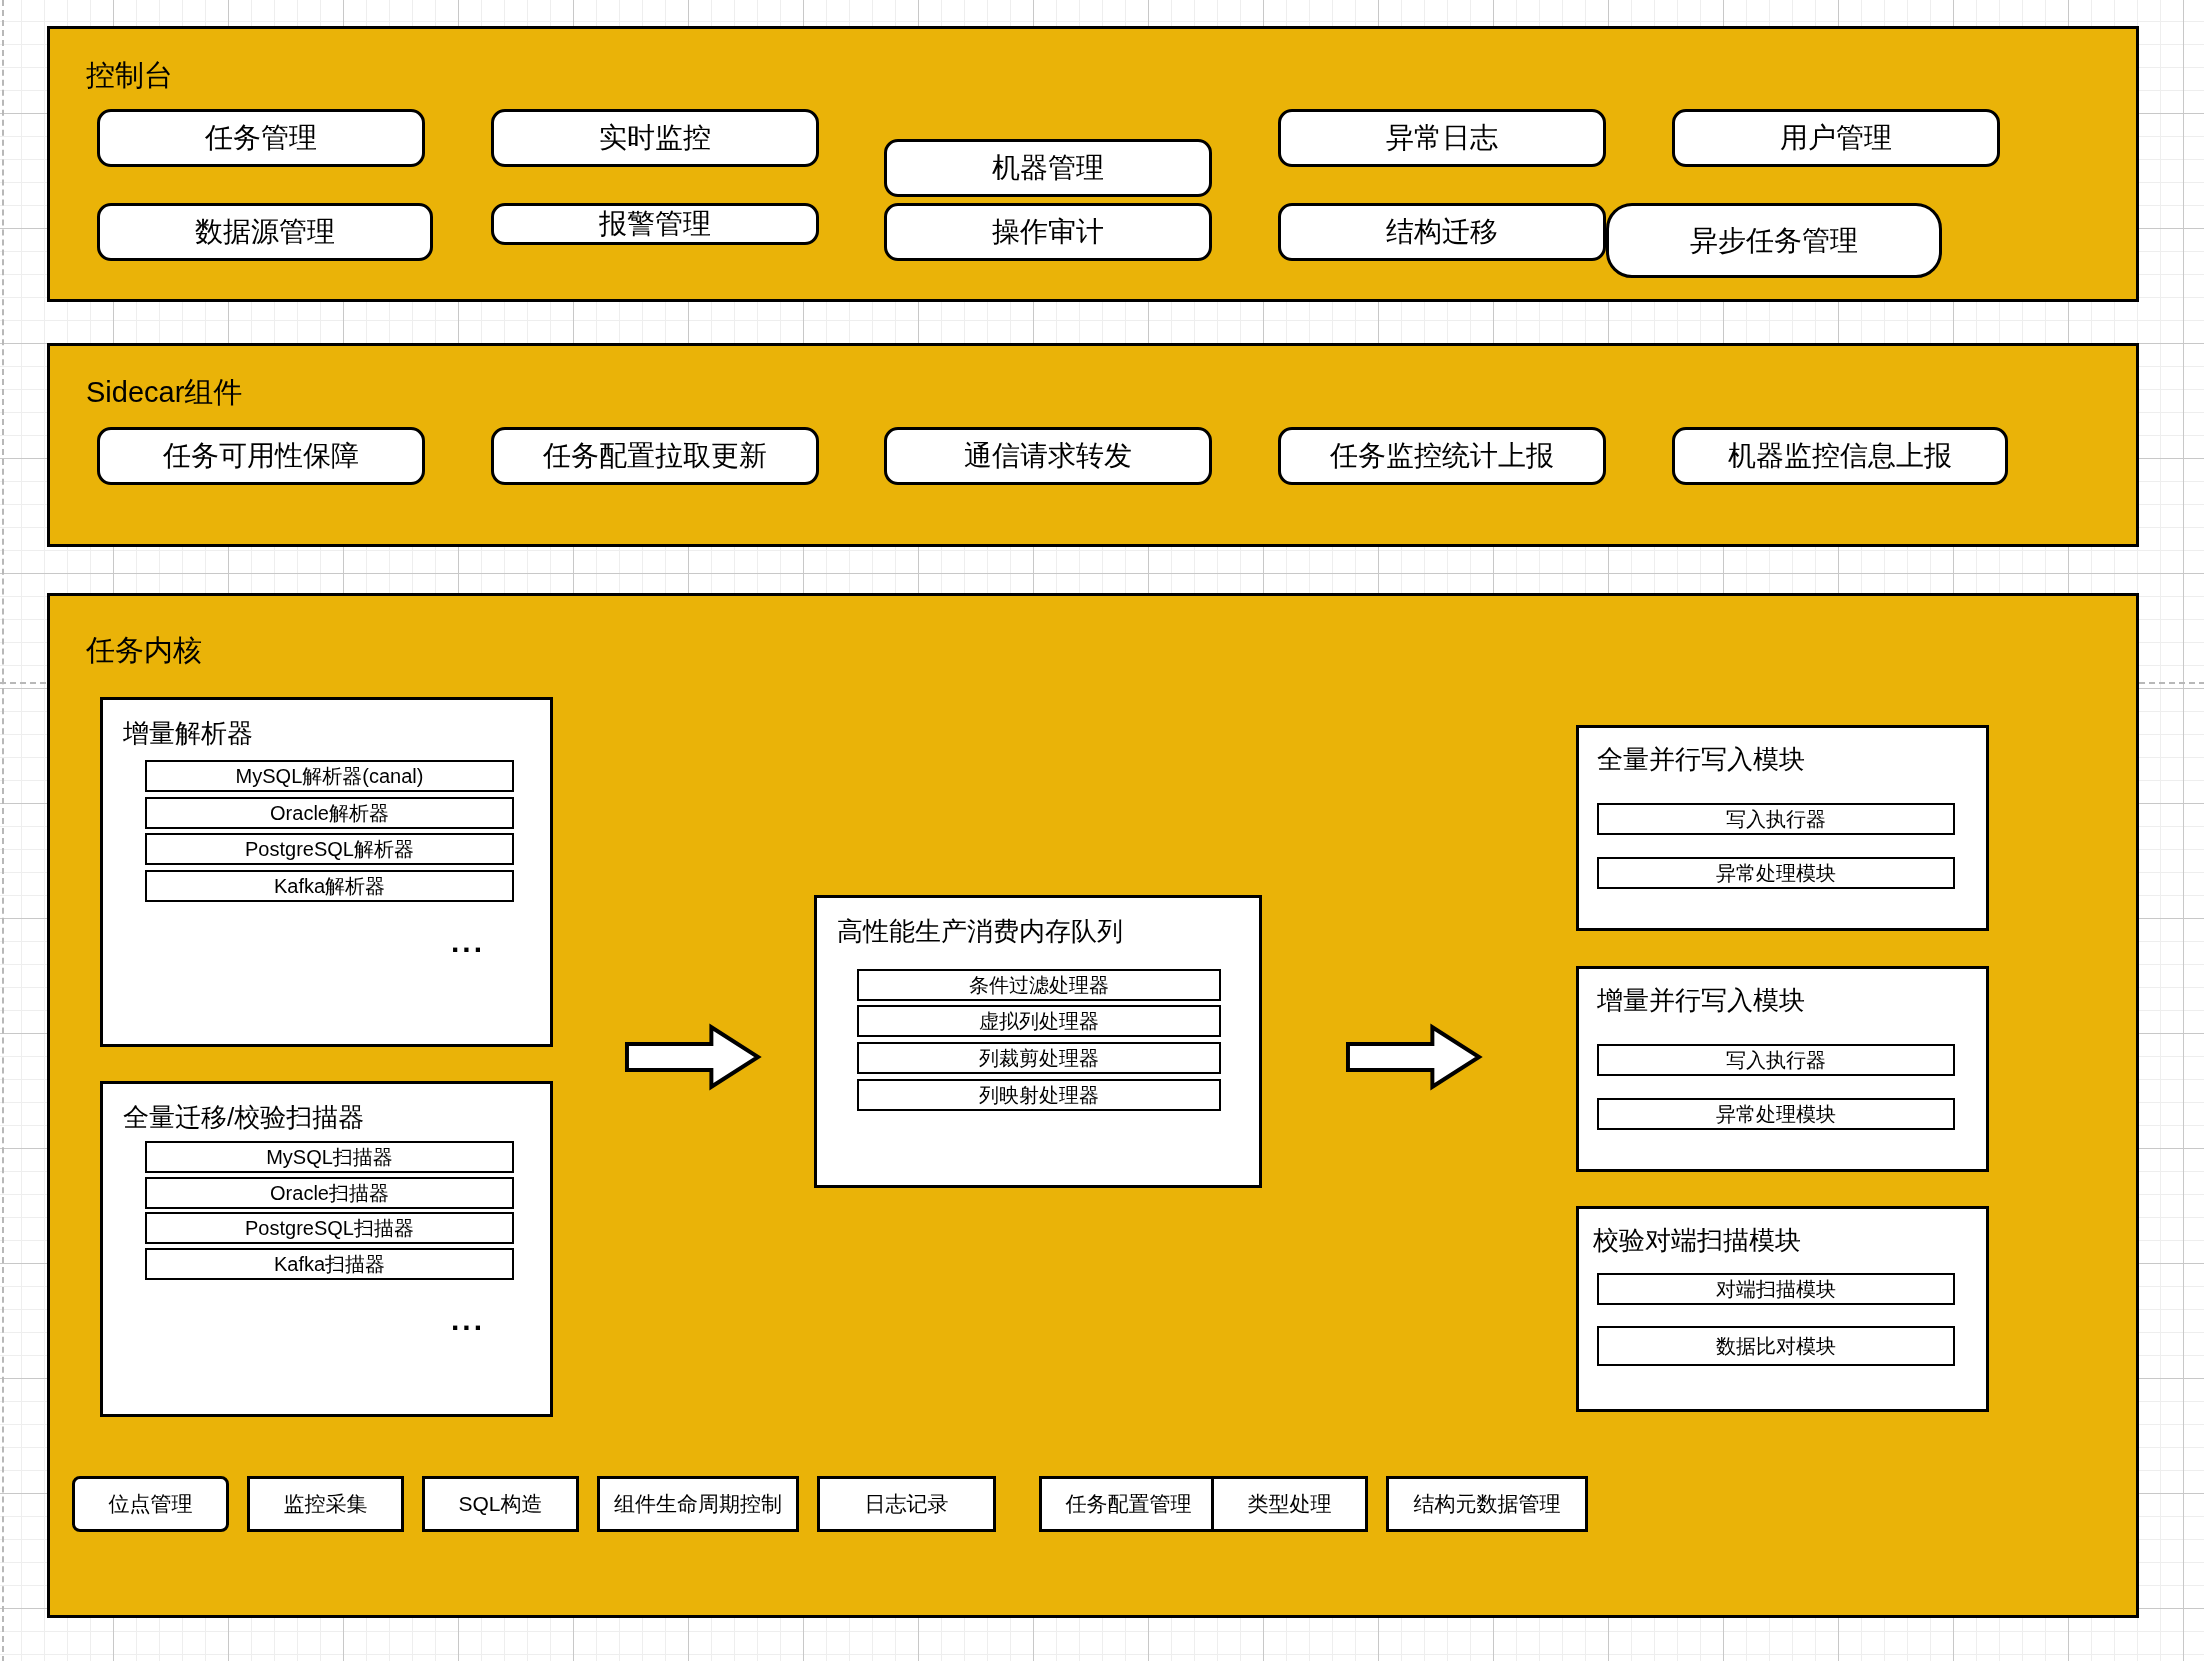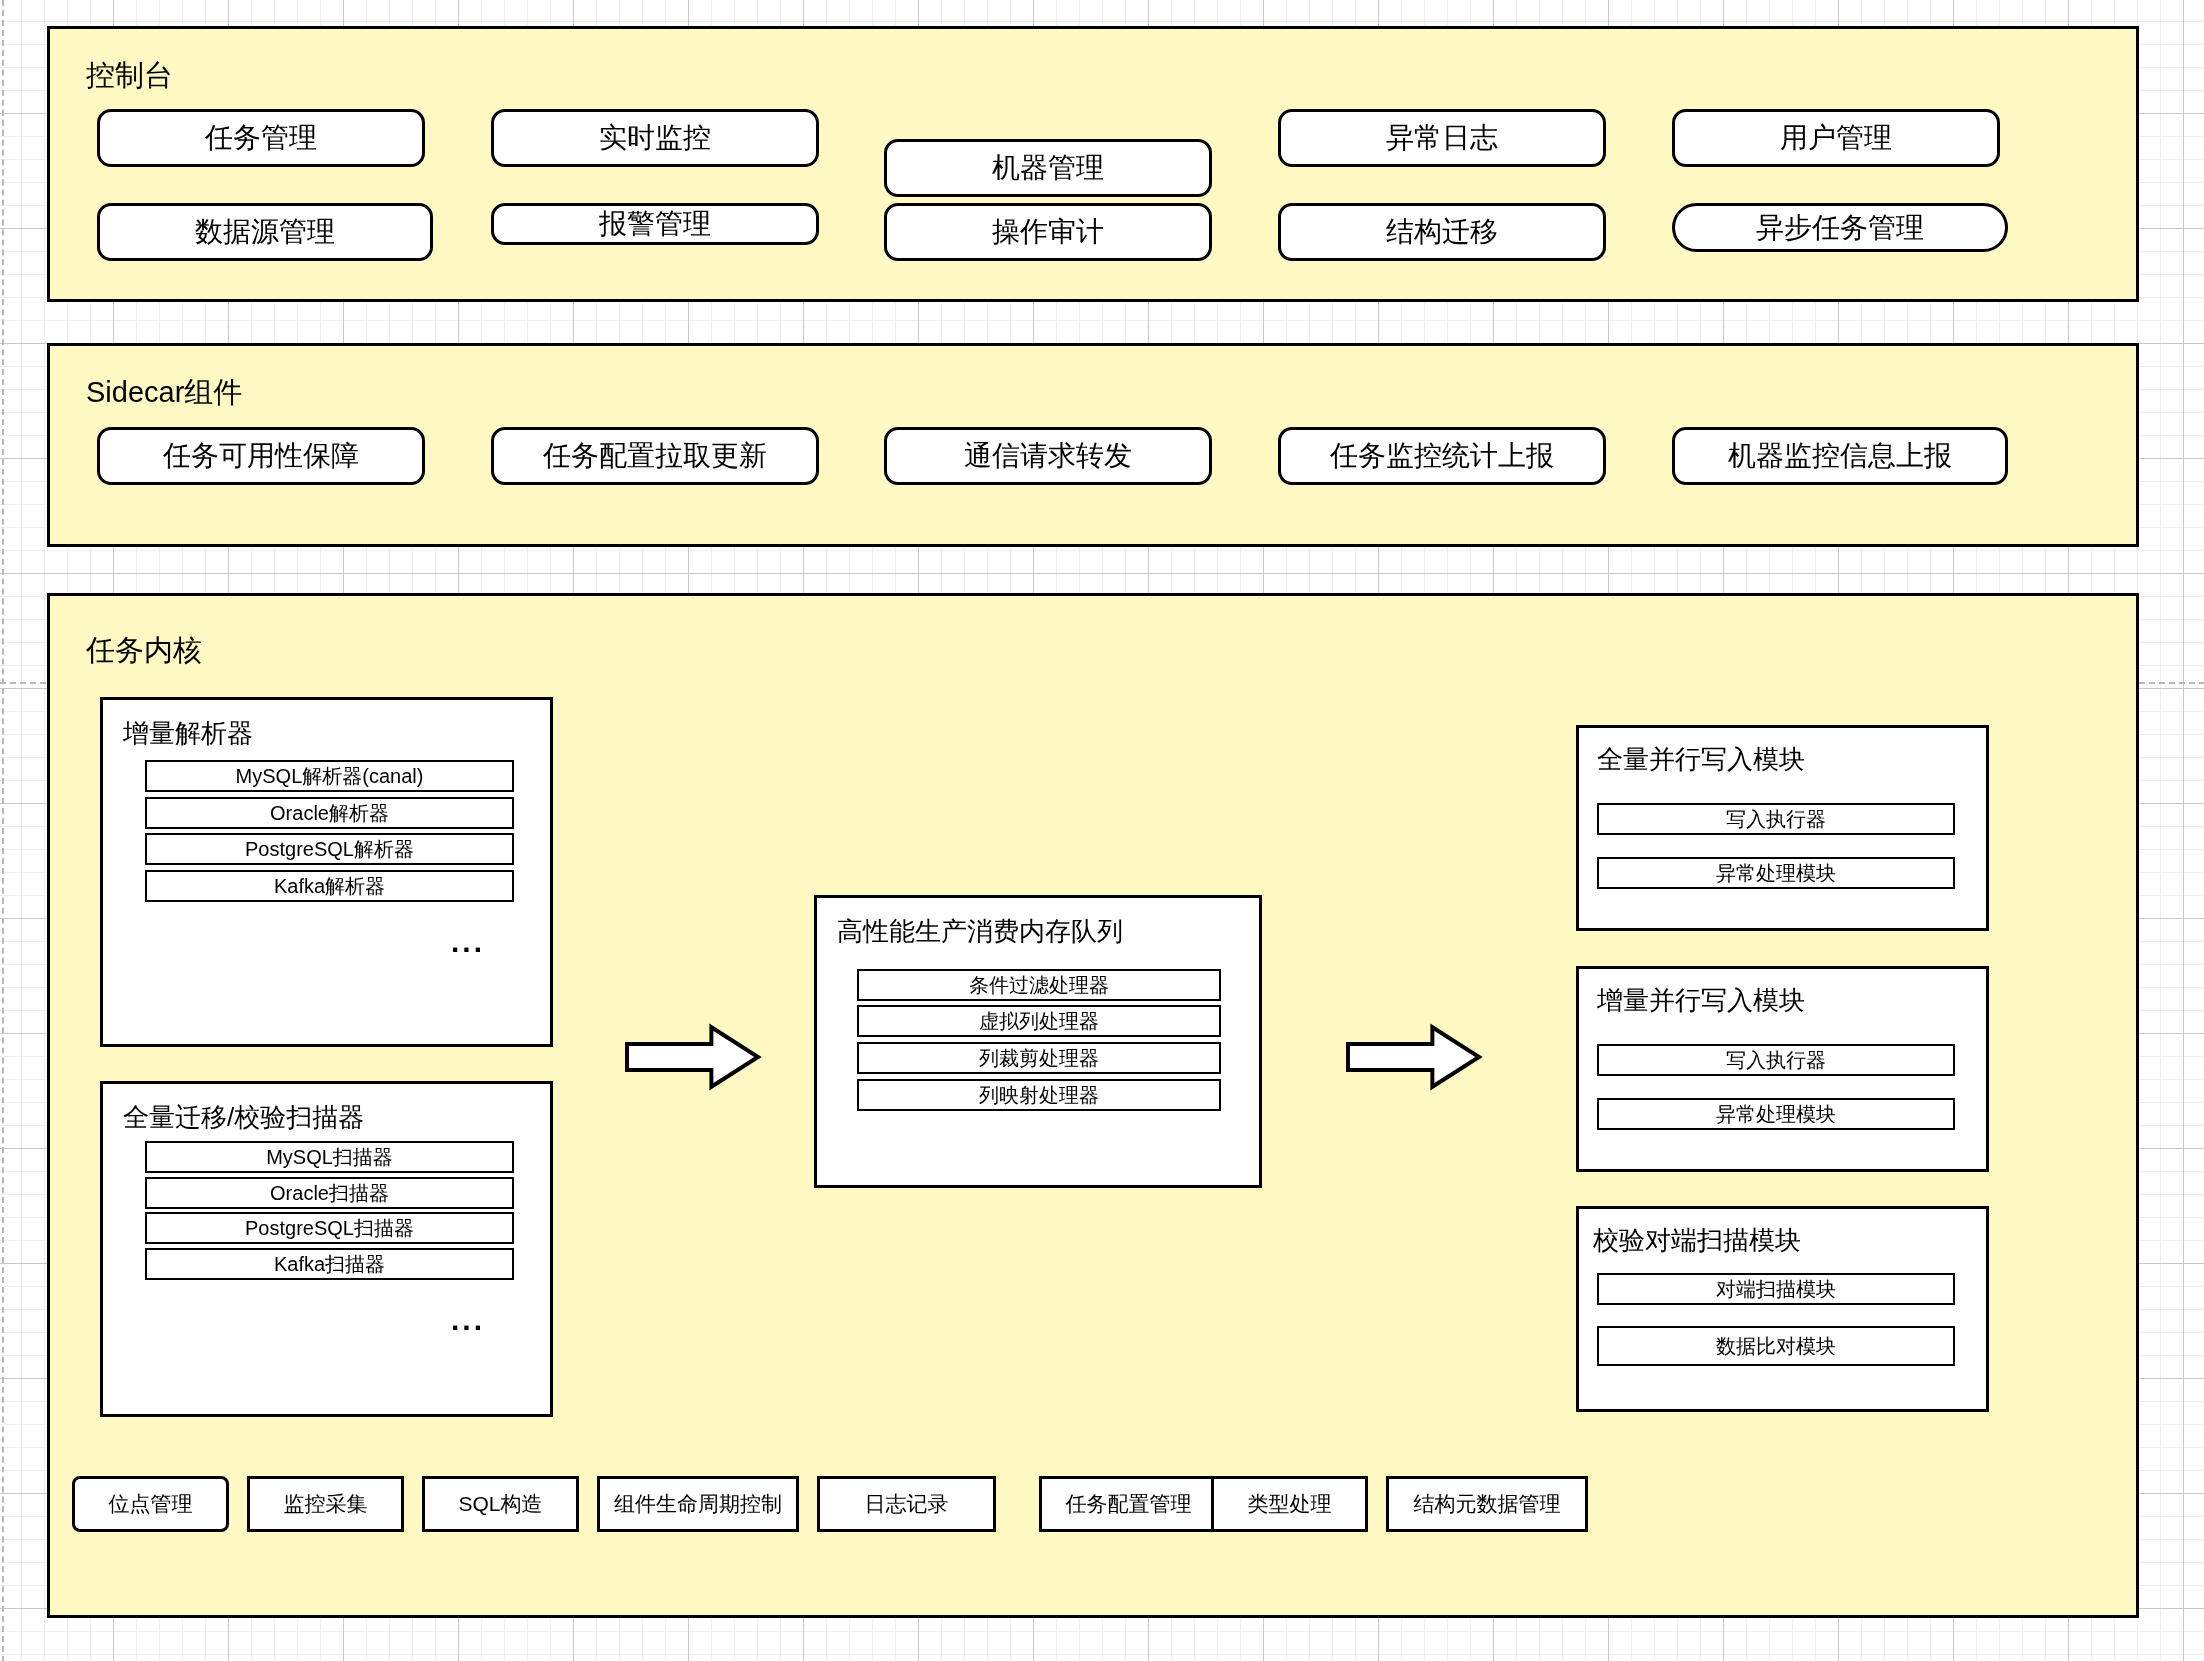--- a/index.html
+++ b/index.html
@@ -36,21 +36,21 @@
   #page-break-v {
     position: absolute; top: 0; bottom: 0; left: 2px; width: 0;
     border-left: 2px dashed #b8b8b8;
   }
 
   
   #canvas { position: absolute; inset: 0; }
 
   .panel {
     position: absolute;
-    background: #fef9c3;
+    background: #eab308;
     border: 3px solid #000;
     box-sizing: border-box;
     padding-left: 22px;
   }
   .panel-title {
     position: absolute;
     font-size: 29px;
     line-height: 1;
     white-space: nowrap;
   }
@@ -111,21 +111,21 @@
     <div class="pill" style="left:47px; top:80px; width:328px; height:58px;">任务管理</div>
     <div class="pill" style="left:441px; top:80px; width:328px; height:58px;">实时监控</div>
     <div class="pill" style="left:834px; top:80px; width:328px; height:58px;margin-top:30px;">机器管理</div>
     <div class="pill" style="left:1228px; top:80px; width:328px; height:58px;">异常日志</div>
     <div class="pill" style="left:1622px; top:80px; width:328px; height:58px;">用户管理</div>
 
     <div class="pill" style="left:47px; top:174px; width:336px; height:58px;">数据源管理</div>
     <div class="pill" style="left:441px; top:174px; width:328px; height:42px;">报警管理</div>
     <div class="pill" style="left:834px; top:174px; width:328px; height:58px;">操作审计</div>
     <div class="pill" style="left:1228px; top:174px; width:328px; height:58px;">结构迁移</div>
-    <div class="pill" style="left:1622px; top:174px; width:336px; height:49px;border-radius:26px;">异步任务管理</div>
+    <div class="pill" style="left:1556px; top:174px; width:336px; height:75px;border-radius:26px;">异步任务管理</div>
   </div>
 
   <div class="panel" style="left:47px; top:343px; width:2092px; height:204px;">
     <div class="panel-title" style="left:36px; top:32px;">Sidecar组件</div>
 
     <div class="pill" style="left:47px; top:81px; width:328px; height:58px;">任务可用性保障</div>
     <div class="pill" style="left:441px; top:81px; width:328px; height:58px;">任务配置拉取更新</div>
     <div class="pill" style="left:834px; top:81px; width:328px; height:58px;">通信请求转发</div>
     <div class="pill" style="left:1228px; top:81px; width:328px; height:58px;">任务监控统计上报</div>
     <div class="pill" style="left:1622px; top:81px; width:336px; height:58px;">机器监控信息上报</div>

